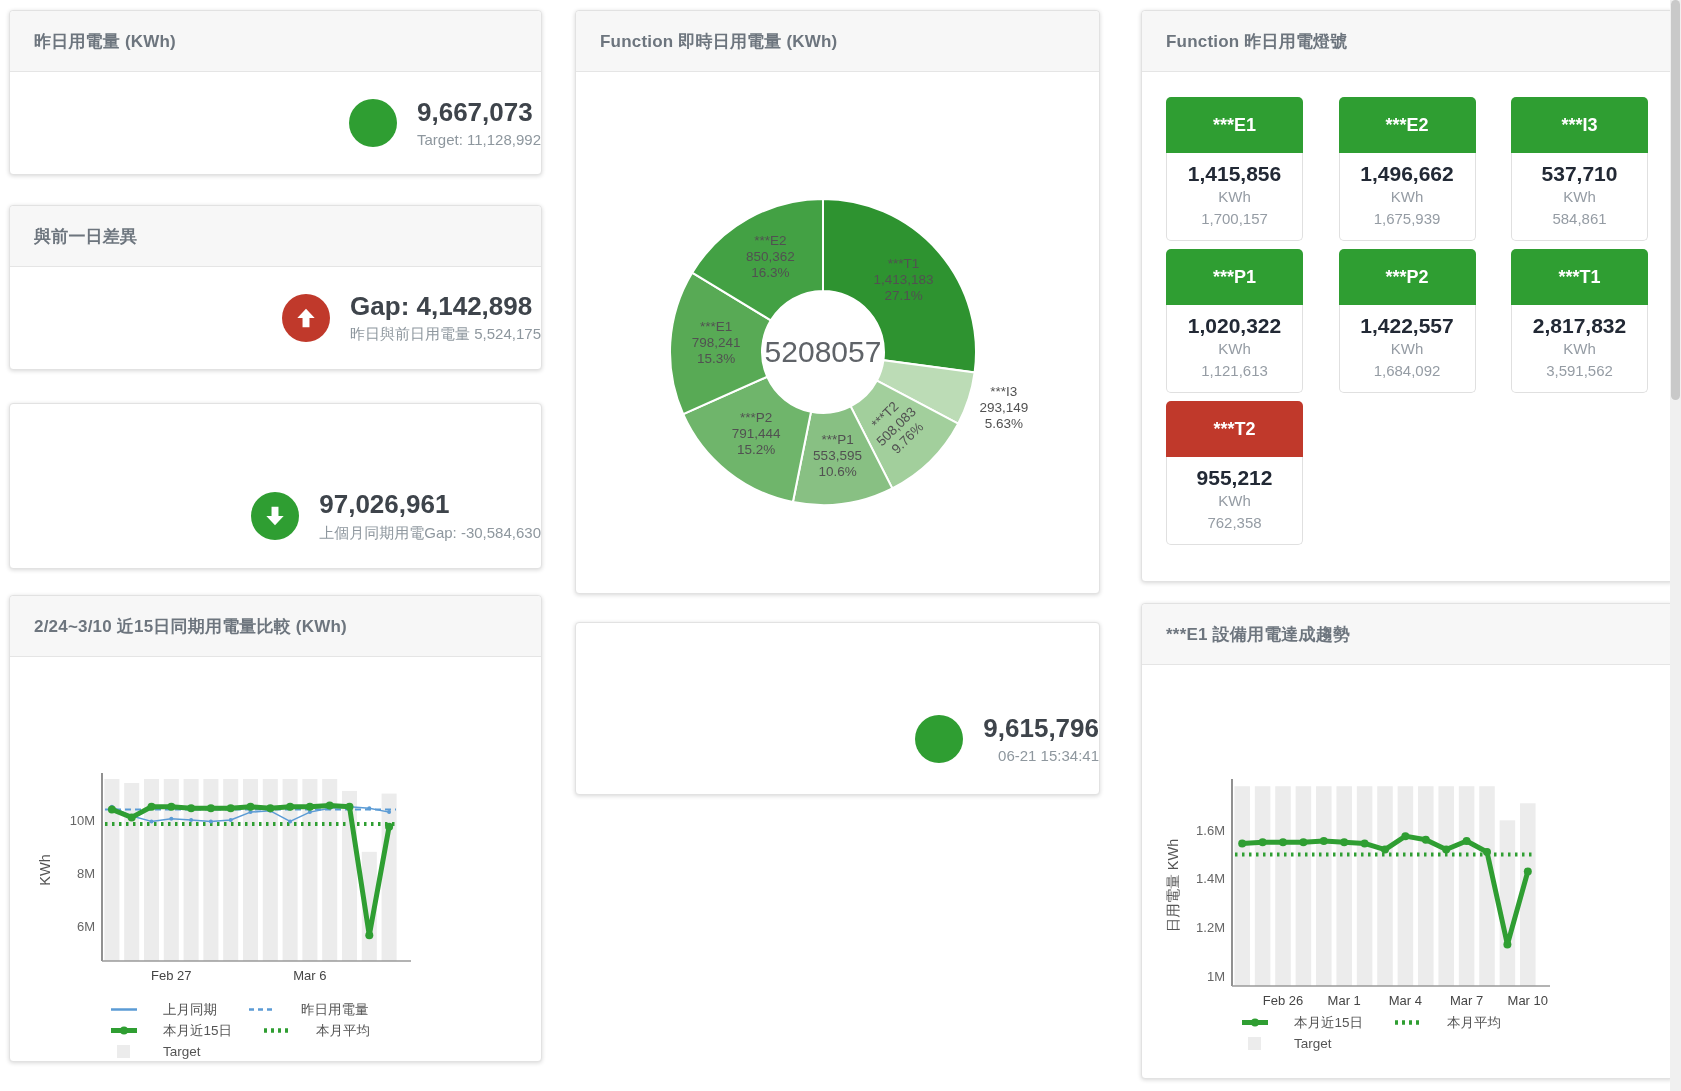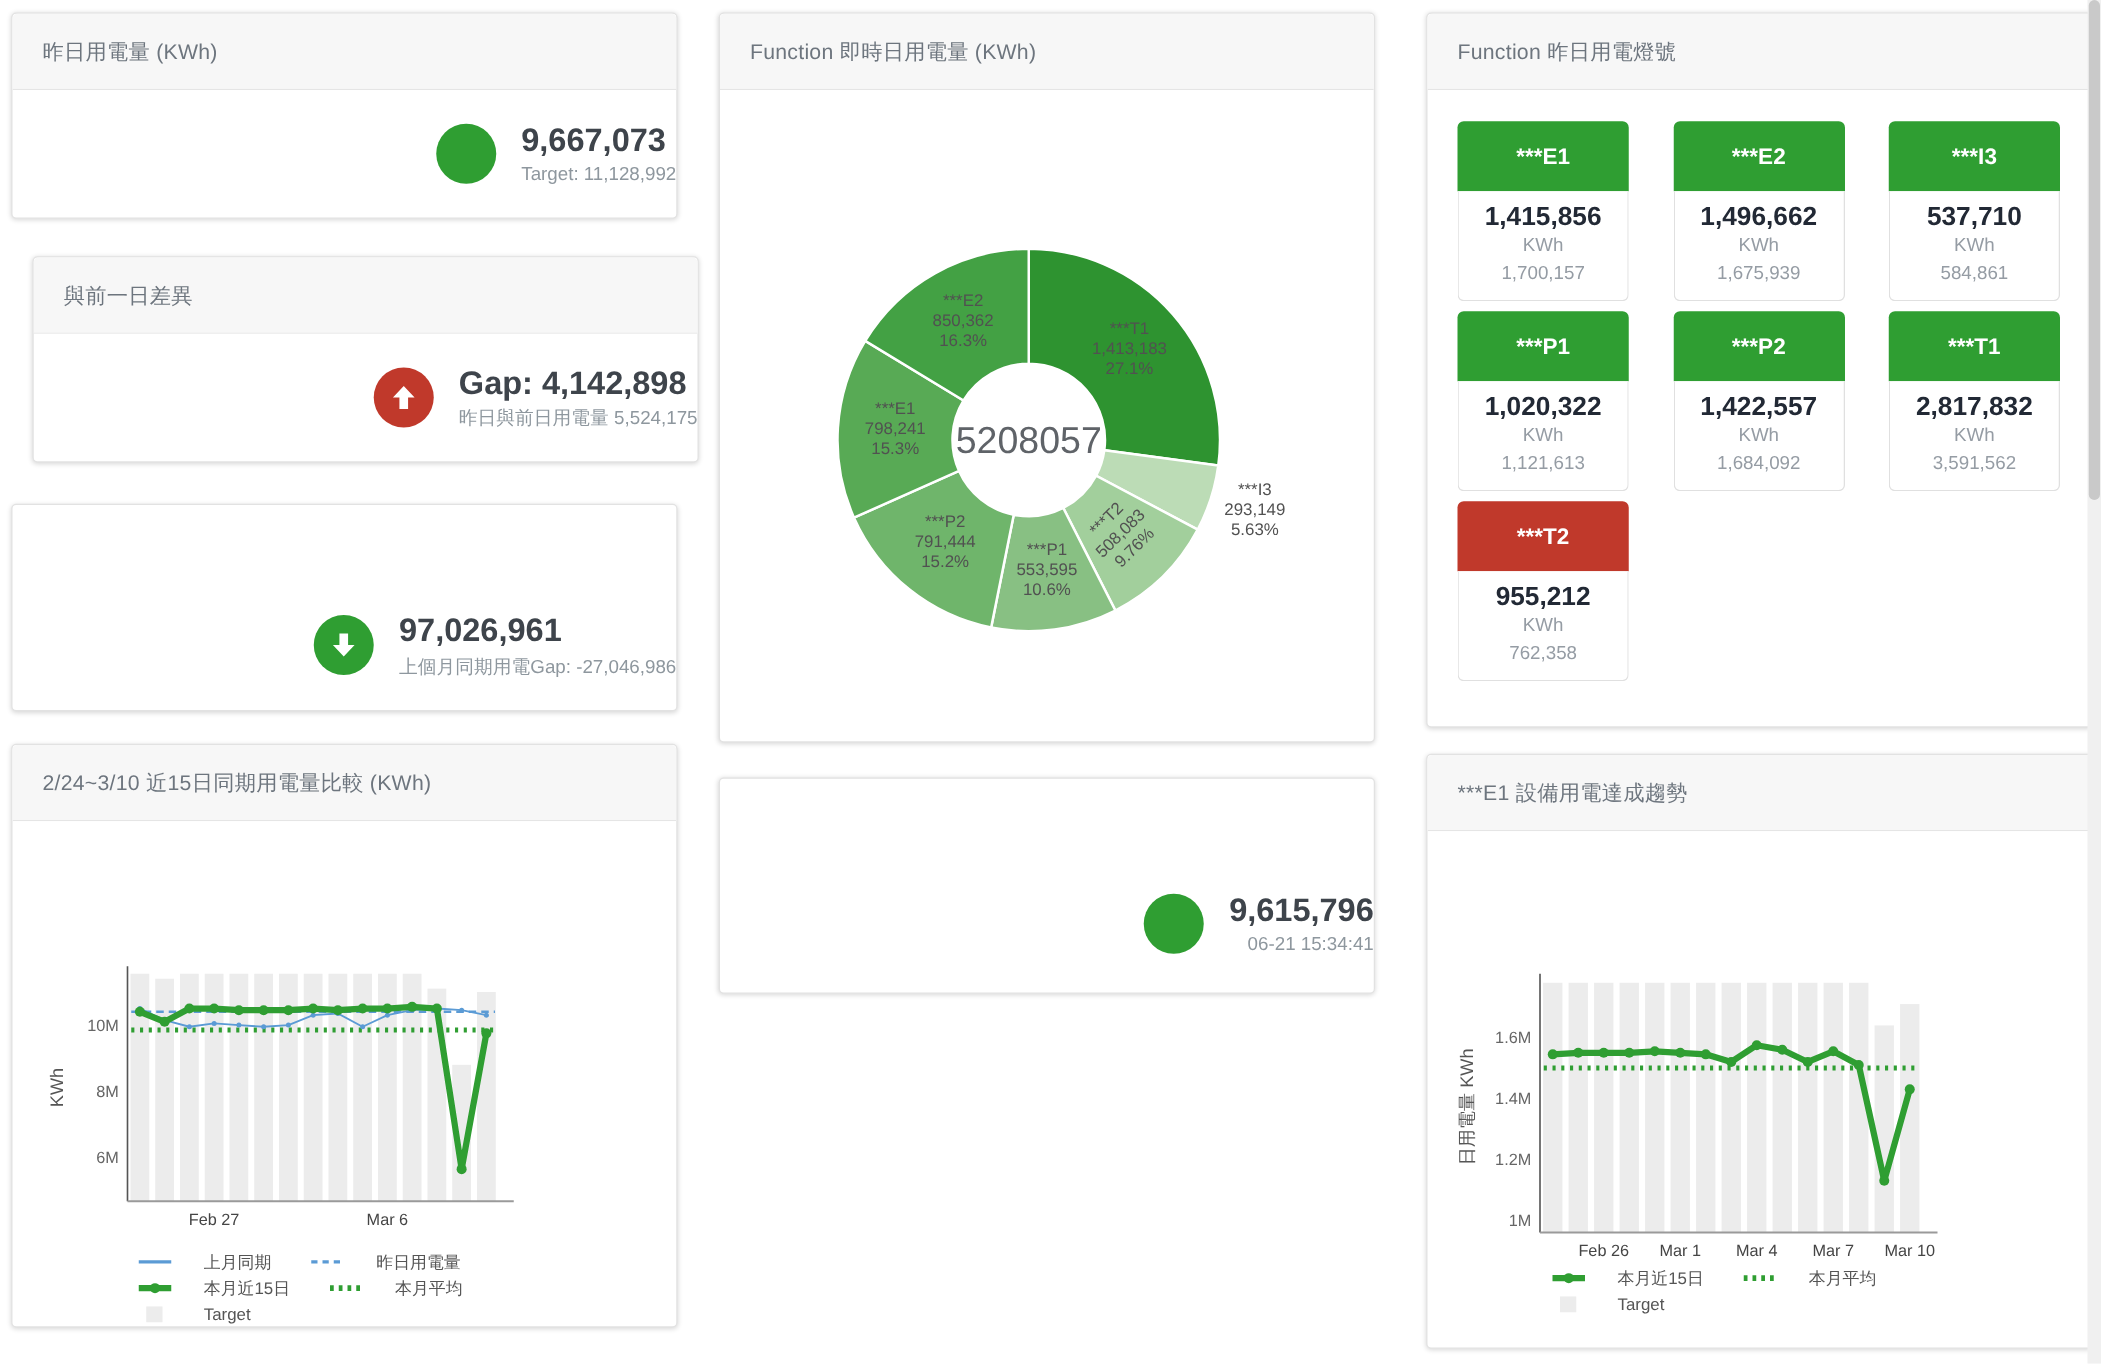--- a/index.html
+++ b/index.html
@@ -7,21 +7,21 @@
     width:1681px;height:1091px;position:relative;overflow:hidden;
     background:#ffffff;font-family:"Liberation Sans","DejaVu Sans",sans-serif;
   }
   .card{
     position:absolute;background:#fff;border:1px solid #e2e2e2;border-radius:4px;
     box-shadow:0 1px 4px rgba(0,0,0,.16);
   }
   .card-head{
     height:60px;background:#f7f7f7;border-bottom:1px solid #e5e5e5;
     border-radius:4px 4px 0 0;display:flex;align-items:center;padding:0 24px;
-    font-size:17px;font-weight:normal;color:#6d757e;letter-spacing:.2px;
+    font-size:17px;font-weight:bold;color:#6d757e;letter-spacing:.2px;
   }
   .kpi-body{position:absolute;top:60px;left:0;right:0;bottom:0;
     display:flex;align-items:center;justify-content:flex-end;gap:20px}
   .dot{width:48px;height:48px;border-radius:50%;flex:0 0 auto;
     display:flex;align-items:center;justify-content:center}
   .kpi-value{font-size:26px;font-weight:bold;color:#3e444b;line-height:1.2}
   .kpi-sub{font-size:15px;color:#8e979e;margin-top:3px}
   .align-right .kpi-text{text-align:right}
   .tile{position:absolute;width:137px;border-radius:5px}
   .tile-head{height:56px;border-radius:5px 5px 0 0;display:flex;align-items:center;
@@ -51,21 +51,21 @@
   </div>
   <div class="kpi-body">
     <span class="dot kpi-dot" style="background: rgb(47, 158, 50);"></span>
     <div class="kpi-text">
       <div class="kpi-value">9,667,073</div>
       <div class="kpi-sub">Target: 11,128,992</div>
     </div>
   </div>
 </div>
 
-<div class="card" style="left:26px;top:205px;width:531px;height:163px">
+<div class="card" style="left:9px;top:205px;width:531px;height:163px">
   <div class="card-head">
     <span>與前一日差異</span>
   </div>
   <div class="kpi-body">
     <span class="dot kpi-dot" style="background: rgb(192, 57, 43);">
       <svg width="26" height="26" viewBox="0 0 24 24">
           <path d="M12 3.5 L20 12 H15.2 V20.5 H8.8 V12 H4 Z" fill="#fff"></path>
         </svg>
     </span>
     <div class="kpi-text">
@@ -77,21 +77,21 @@
 
 <div class="card" style="left:9px;top:403px;width:531px;height:164px">
   <div class="kpi-body">
     <span class="dot kpi-dot" style="background: rgb(47, 158, 50);">
       <svg width="26" height="26" viewBox="0 0 24 24">
           <path d="M12 20.5 L4 12 H8.8 V3.5 H15.2 V12 H20 Z" fill="#fff"></path>
         </svg>
     </span>
     <div class="kpi-text">
       <div class="kpi-value">97,026,961</div>
-      <div class="kpi-sub">上個月同期用電Gap: -27,046,986</div>
+      <div class="kpi-sub">上個月同期用電Gap: -30,584,630</div>
     </div>
   </div>
 </div>
 
 <div class="card" style="left:9px;top:595px;width:531px;height:465px">
   <div class="card-head">
     <span>2/24~3/10 近15日同期用電量比較 (KWh)</span>
   </div>
   <svg id="chart-comparison" style="display:block;margin-top:0" width="531" height="340" viewBox="0 0 531 340">
       <rect x="94.376" y="122" width="15.048" height="182" fill="#ececec"></rect>

